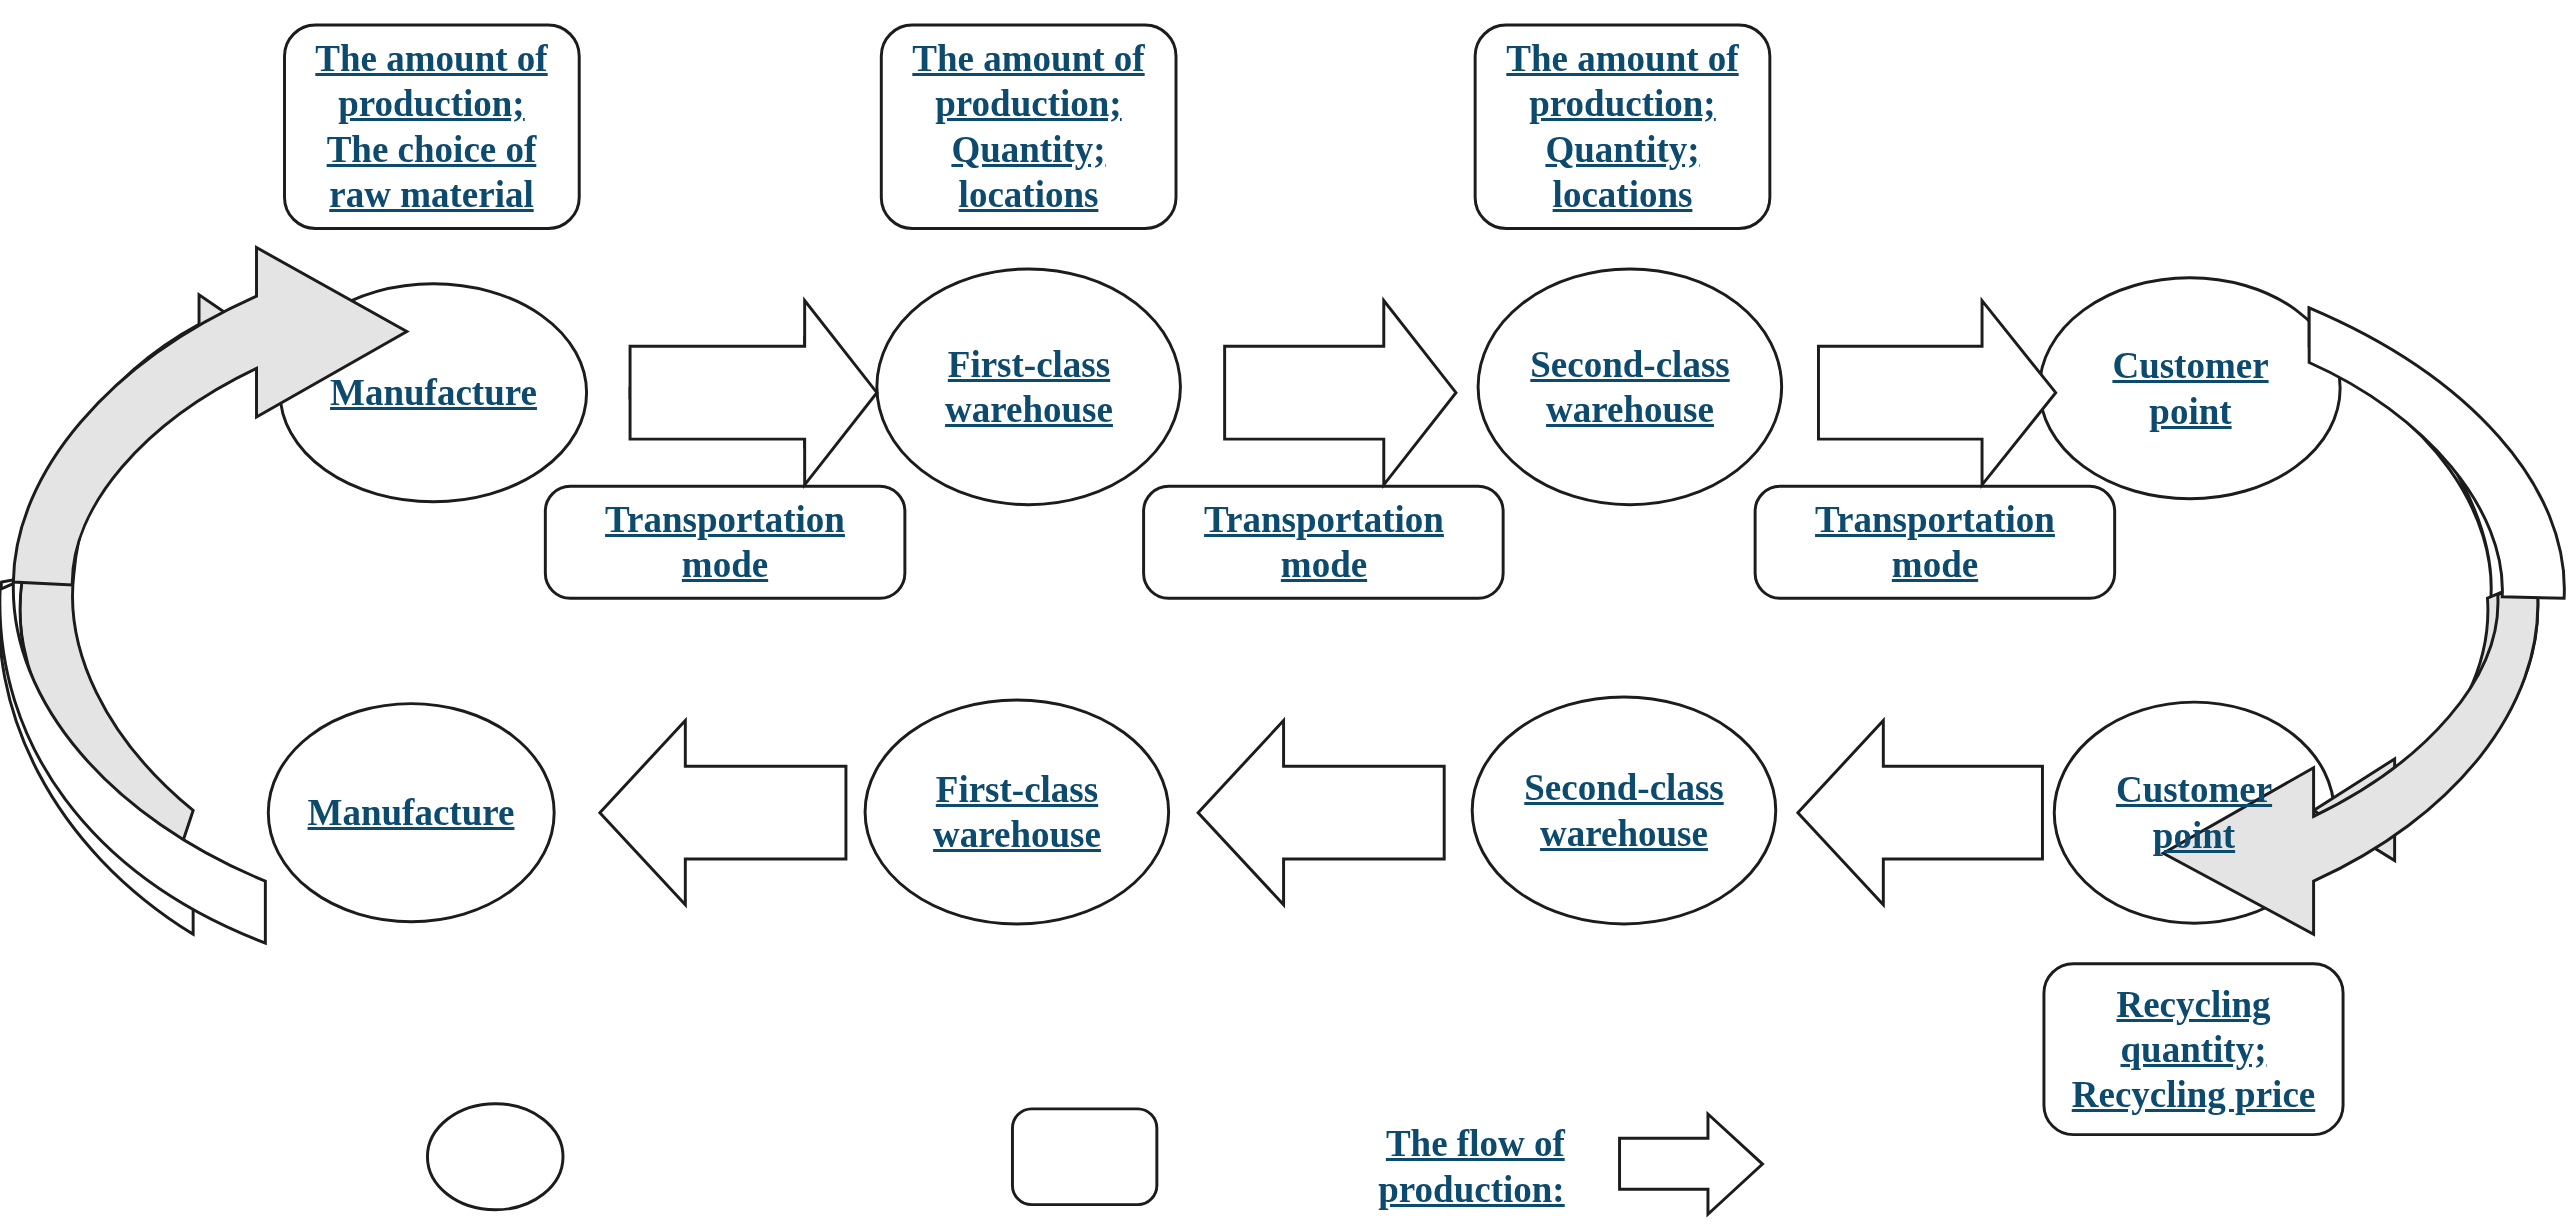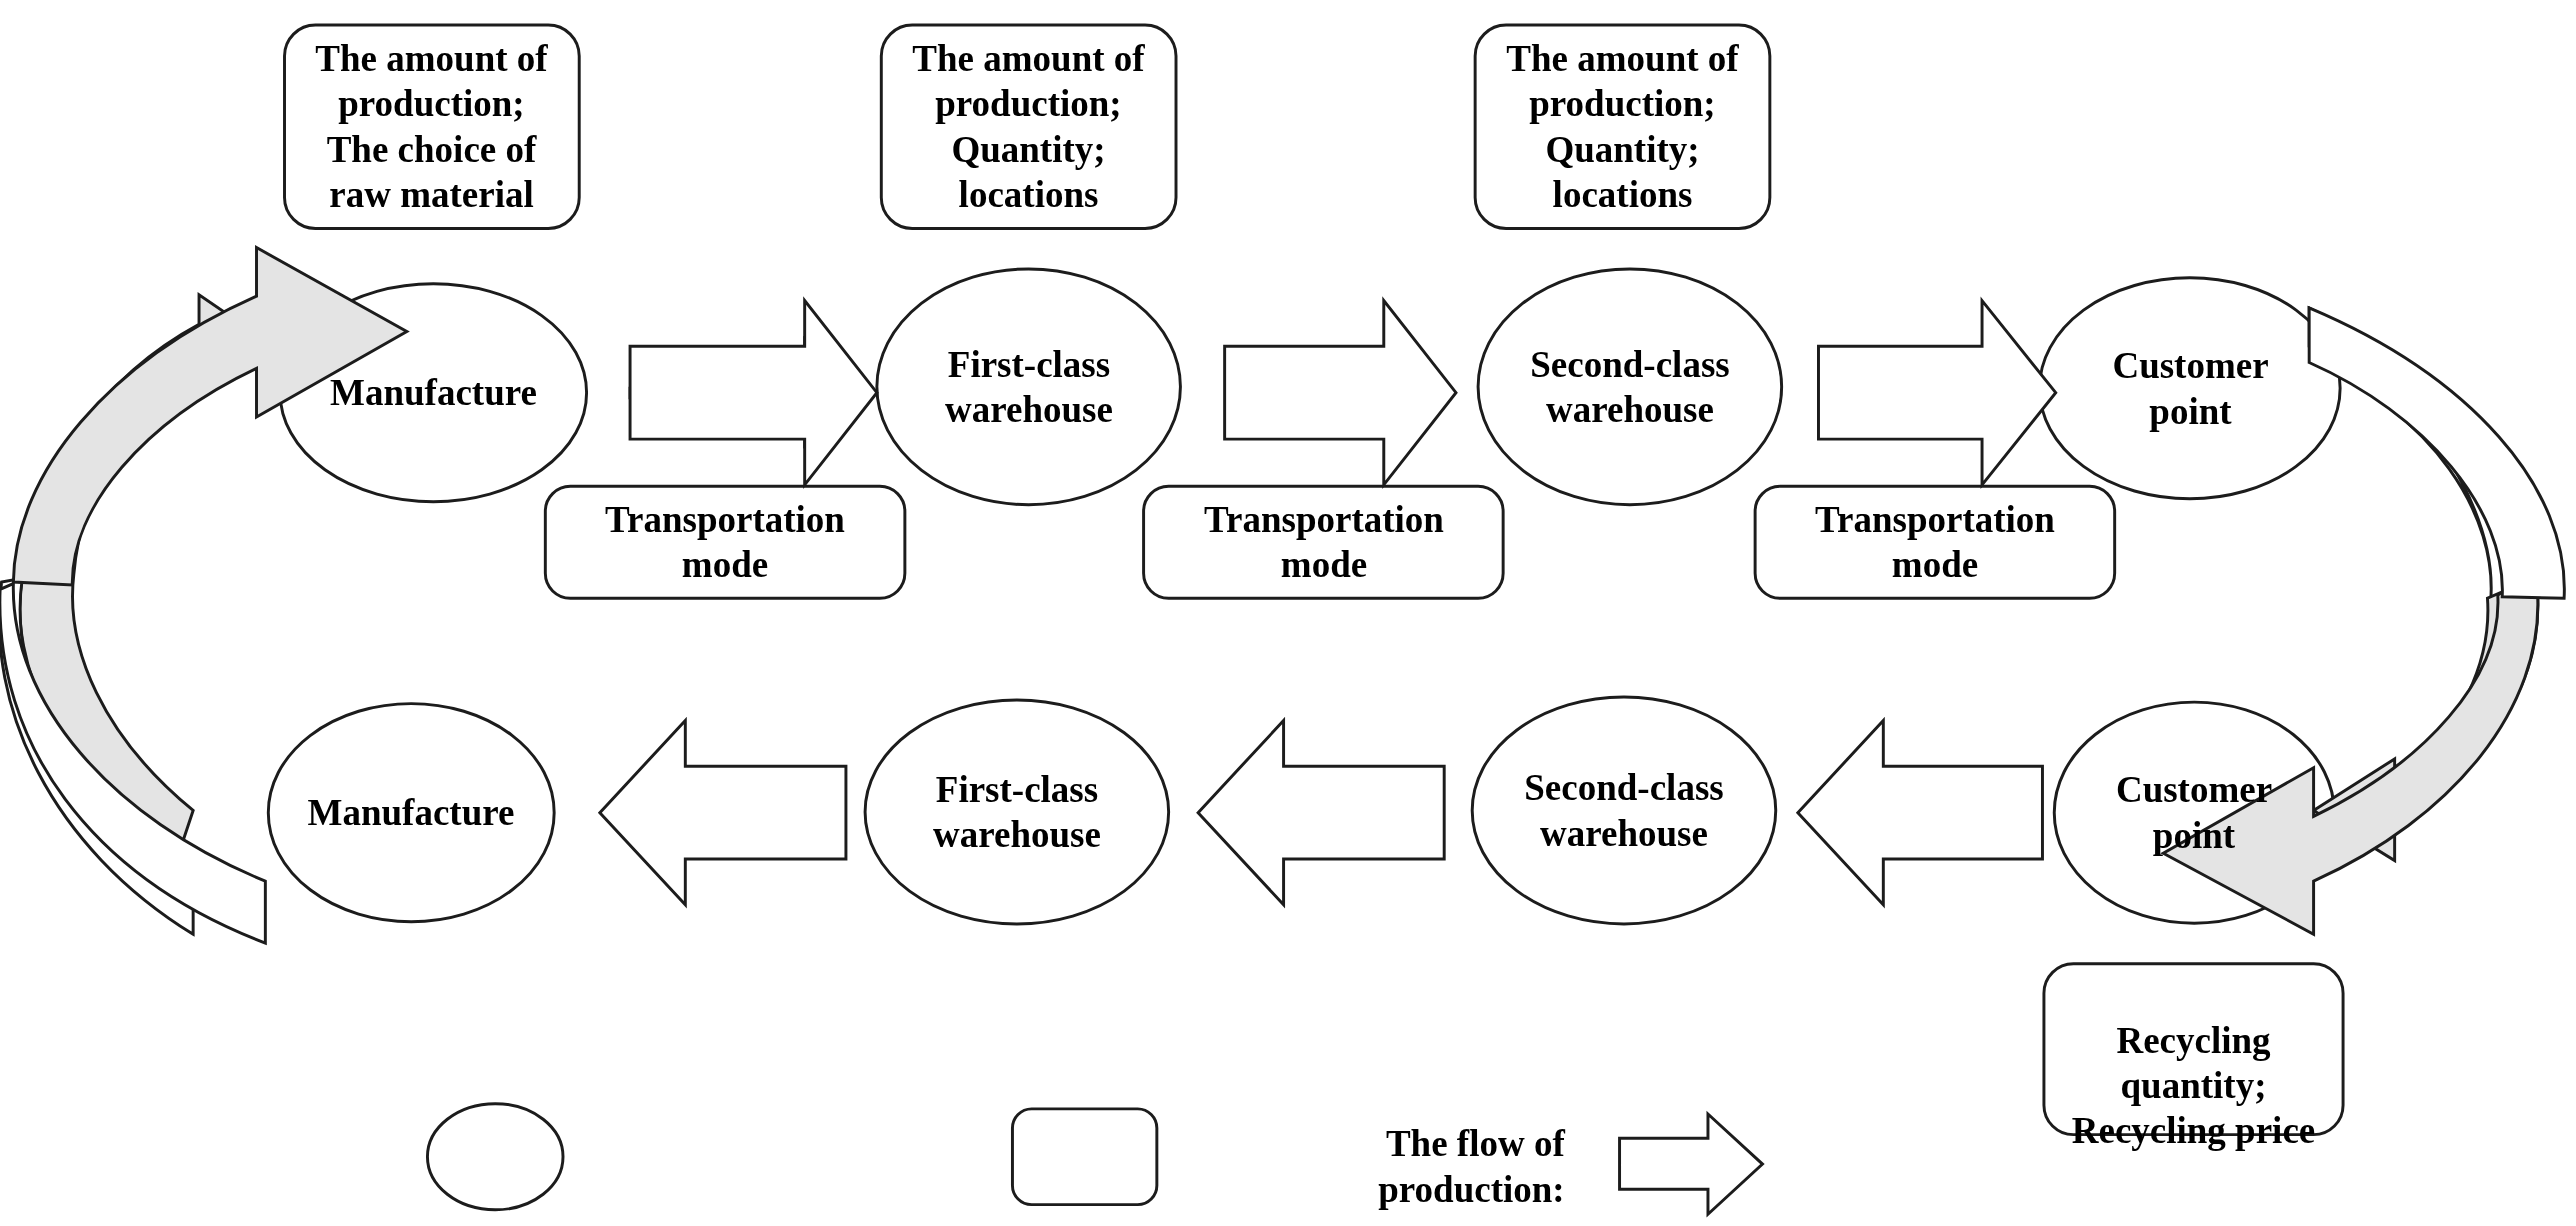--- a/index.html
+++ b/index.html
@@ -17,24 +17,25 @@
     width:2576px;
     height:1226px;
   }
   .node-label{
     position:absolute;
     display:flex;
     align-items:center;
     justify-content:center;
     text-align:center;
     font-weight:bold;
-    color:#000000;
+    color:#0c4a6e;
     line-height:1.22;
     pointer-events:none;
     white-space:pre-line;
+    text-decoration:underline;
   }
   .ellipse-label{ font-size:37px; }
   .dbox-label{ font-size:37px; }
   .legend-label{ font-size:37px; font-weight:bold; text-align:left; justify-content:flex-start; }
 </style>
 </head>
 <body>
 
 <div id="stage">
 
@@ -157,21 +158,21 @@
 Quantity;
 locations</div>
 
   <div class="node-label dbox-label" style="left:545px; top:486px; width:360px; height:112px;">Transportation
 mode</div>
   <div class="node-label dbox-label" style="left:1144px; top:486px; width:360px; height:112px;">Transportation
 mode</div>
   <div class="node-label dbox-label" style="left:1755px; top:486px; width:360px; height:112px;">Transportation
 mode</div>
 
-  <div class="node-label dbox-label" style="left:2044px; top:1000px; width:299px; height:171px;">Recycling
+  <div class="node-label dbox-label" style="left:2044px; top:964px; width:299px; height:171px;">Recycling
 quantity;
 Recycling price</div>
 
   <div class="node-label ellipse-label" style="left:280px; top:284px; width:307px; height:218px;">Manufacture</div>
   <div class="node-label ellipse-label" style="left:877px; top:269px; width:304px; height:236px;">First-class
 warehouse</div>
   <div class="node-label ellipse-label" style="left:1478px; top:269px; width:304px; height:236px;">Second-class
 warehouse</div>
   <div class="node-label ellipse-label" style="left:2040px; top:278px; width:301px; height:221px;">Customer
 point</div>

